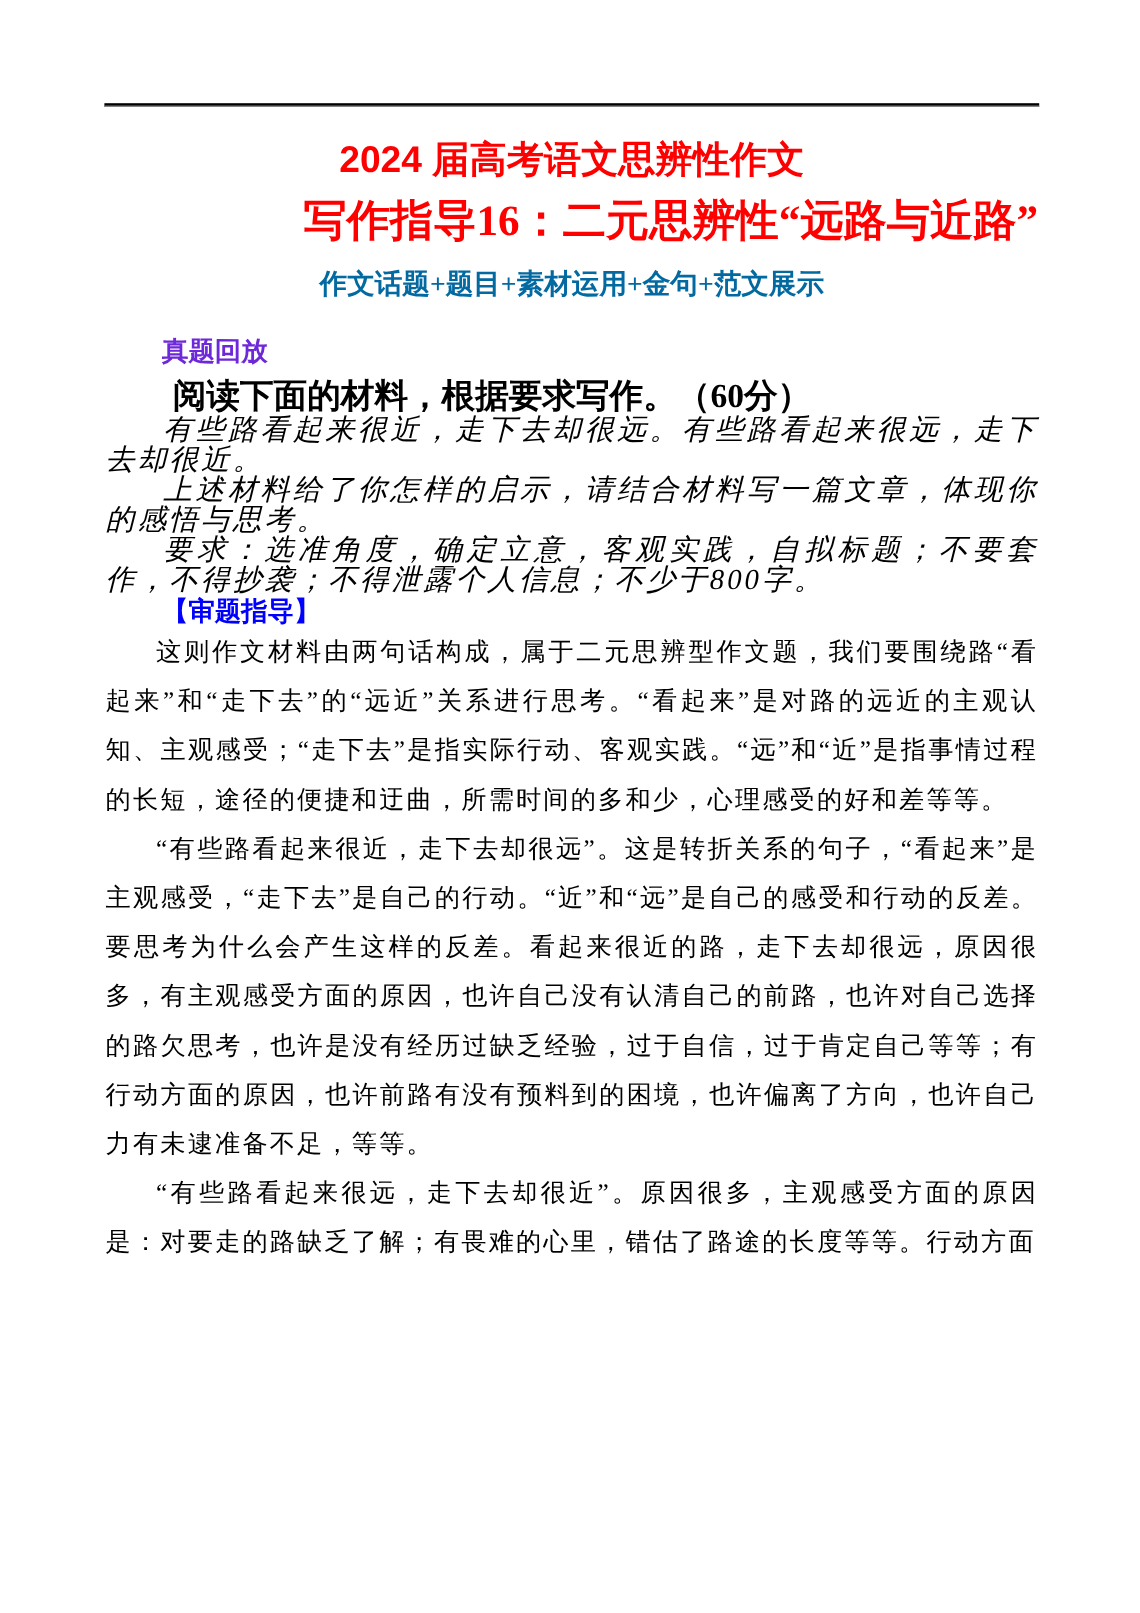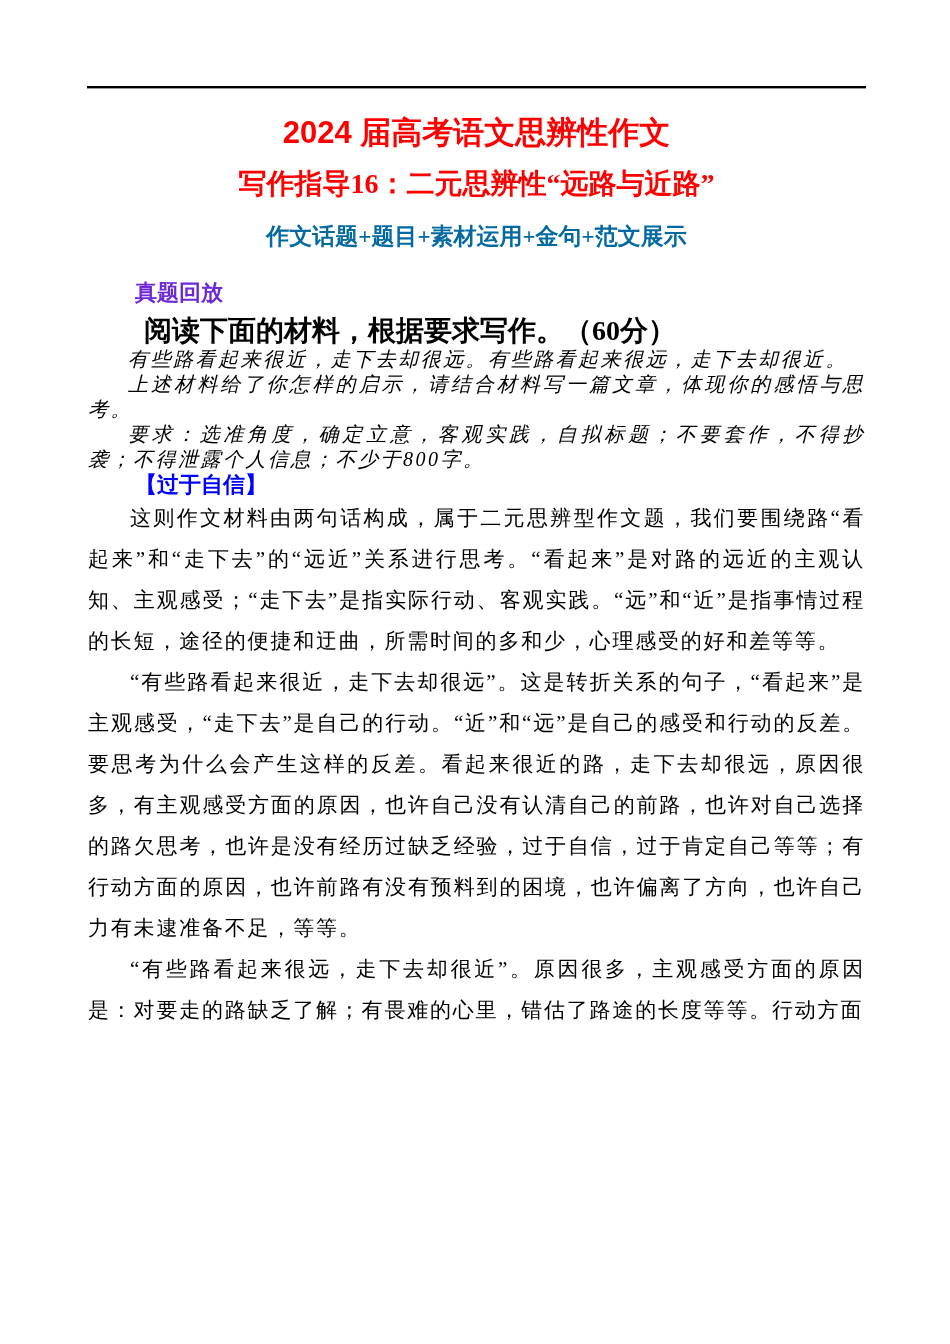--- a/index.html
+++ b/index.html
@@ -38,24 +38,24 @@
     margin: 26px 0 0 0;
     text-align: center;
     font-family: "Liberation Sans", sans-serif;
     font-weight: bold;
     font-size: 31px;
     line-height: 36px;
     color: #ff0000;
   }
   .sub-title {
     margin: 16px 0 0 0;
-    text-align: center;
+    text-align: right;
     font-family: "Liberation Serif", serif;
     font-weight: bold;
-    font-size: 28px;
+    font-size: 36px;
     line-height: 34px;
     color: #ff0000;
   }
   .tagline {
     margin: 22px 0 0 0;
     text-align: center;
     font-family: "Liberation Serif", serif;
     font-weight: bold;
     font-size: 23px;
     line-height: 27px;
@@ -73,21 +73,21 @@
   .prompt-title {
     margin: 12px 0 0 0;
     font-weight: bold;
     font-size: 28px;
     line-height: 25px;
     text-indent: 2em;
     text-align: justify;
   }
   .kai {
     margin: 0;
-    font-size: 20px;
+    font-size: 24px;
     line-height: 25px;
     letter-spacing: 2.5px;
     text-indent: 2em;
     font-style: italic;
     text-align: justify;
   }
   .kai.first {
     margin-top: 4px;
   }
   .analysis-heading {
@@ -125,21 +125,21 @@
     <div class="section-heading">真题回放</div>
 
     <p class="prompt-title">阅读下面的材料，根据要求写作。（60分）</p>
 
     <p class="kai first">有些路看起来很近，走下去却很远。有些路看起来很远，走下去却很近。</p>
 
     <p class="kai">上述材料给了你怎样的启示，请结合材料写一篇文章，体现你的感悟与思考。</p>
 
     <p class="kai">要求：选准角度，确定立意，客观实践，自拟标题；不要套作，不得抄袭；不得泄露个人信息；不少于800字。</p>
 
-    <div class="analysis-heading">【过于自信】</div>
+    <div class="analysis-heading">【审题指导】</div>
 
     <p class="analysis-paragraph">这则作文材料由两句话构成，属于二元思辨型作文题，我们要围绕路“看起来”和“走下去”的“远近”关系进行思考。“看起来”是对路的远近的主观认知、主观感受；“走下去”是指实际行动、客观实践。“远”和“近”是指事情过程的长短，途径的便捷和迂曲，所需时间的多和少，心理感受的好和差等等。</p>
 
     <p class="analysis-paragraph">“有些路看起来很近，走下去却很远”。这是转折关系的句子，“看起来”是主观感受，“走下去”是自己的行动。“近”和“远”是自己的感受和行动的反差。要思考为什么会产生这样的反差。看起来很近的路，走下去却很远，原因很多，有主观感受方面的原因，也许自己没有认清自己的前路，也许对自己选择的路欠思考，也许是没有经历过缺乏经验，过于自信，过于肯定自己等等；有行动方面的原因，也许前路有没有预料到的困境，也许偏离了方向，也许自己力有未逮准备不足，等等。</p>
 
     <p class="analysis-paragraph">“有些路看起来很远，走下去却很近”。原因很多，主观感受方面的原因是：对要走的路缺乏了解；有畏难的心里，错估了路途的长度等等。行动方面</p>
 
   </div>
 </div>
 

